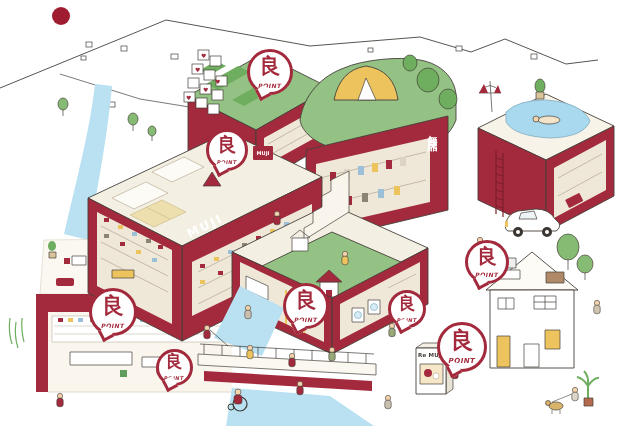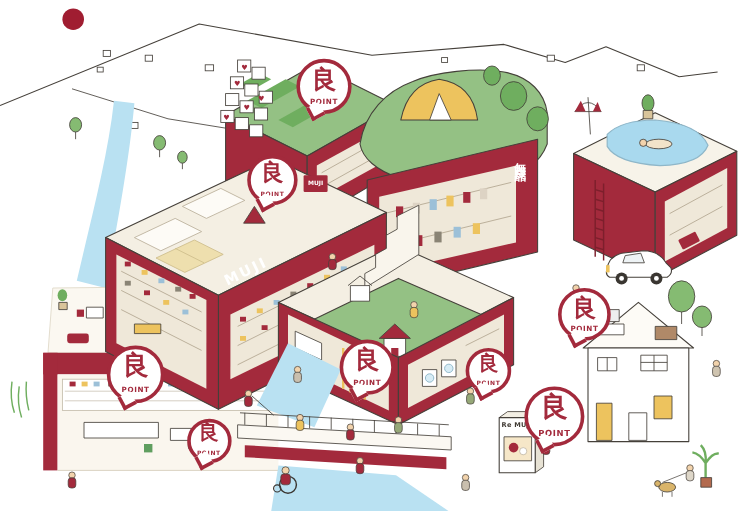--- a/index.html
+++ b/index.html
@@ -18,21 +18,21 @@
   .shelf{stroke:#b9ae99;stroke-width:0.8;}
   .label{position:absolute;z-index:3;color:#fff;font-weight:bold;}
   #muji-fascia{left:176px;top:219px;width:58px;text-align:center;font-size:12px;letter-spacing:2px;transform:rotate(-26deg);}
   #muji-roof-sign{left:253px;top:146px;width:20px;height:14px;background:var(--red);font-size:5px;display:flex;align-items:center;justify-content:center;border-radius:1px;}
   #mujirushi-sign{left:424px;top:127px;width:16px;height:68px;writing-mode:vertical-rl;text-orientation:upright;font-size:10px;letter-spacing:2px;line-height:16px;}
   #re-muji-label{left:418px;top:352px;width:27px;font-size:5.5px;color:#403a33;letter-spacing:0.2px;}
   .badge{position:absolute;z-index:5;background:#fff;border:3px solid var(--red);border-radius:50%;
          display:flex;flex-direction:column;align-items:center;justify-content:center;
          color:var(--red);box-sizing:border-box;}
   .b-kanji{line-height:1;font-weight:bold;}
-  .b-cap{line-height:1;font-weight:bold;letter-spacing:0.5px;margin-top:6px;}
+  .b-cap{line-height:1;font-weight:bold;letter-spacing:0.5px;margin-top:6px;font-style:italic;}
   .b-tail{position:absolute;bottom:-7px;left:18%;width:9px;height:9px;background:#fff;
           border-right:3px solid var(--red);border-bottom:3px solid var(--red);transform:rotate(62deg);}
 </style>
 </head>
 <body>
 
 <div class="canvas">
 <svg width="630" height="426" viewBox="0 0 630 426">
 
   <g fill="none">

